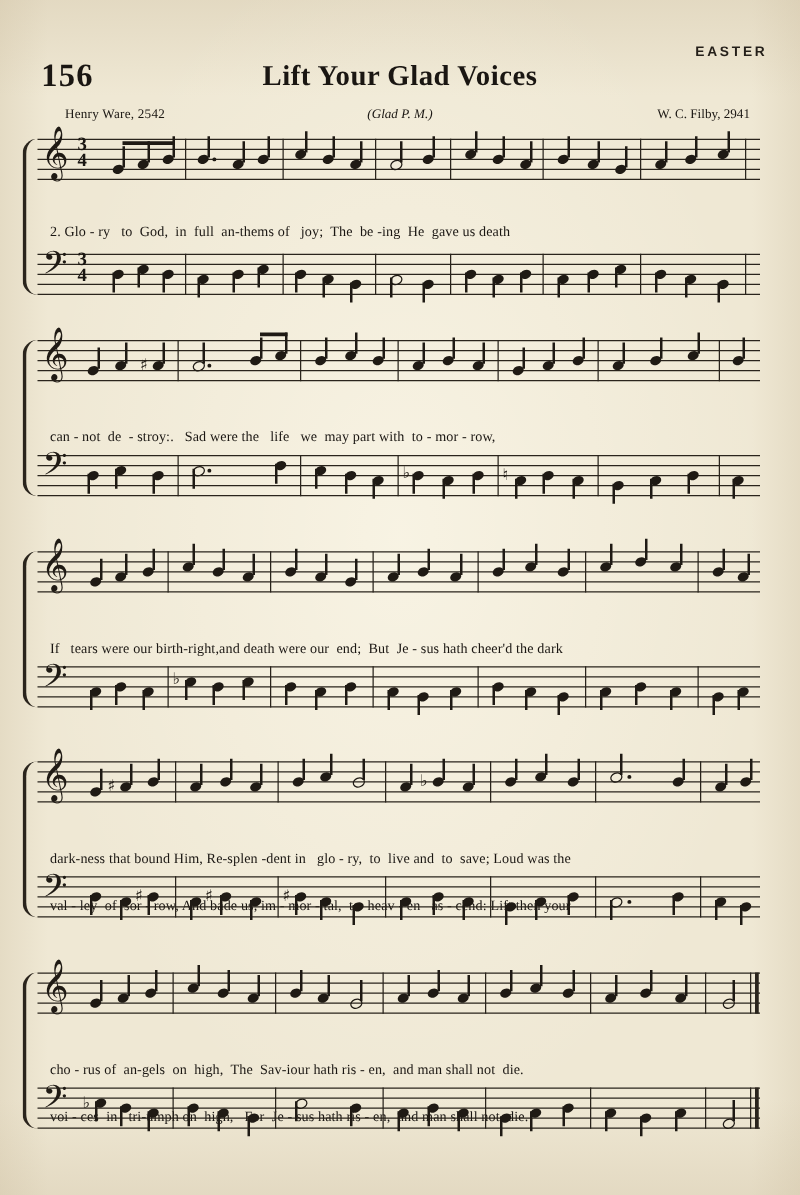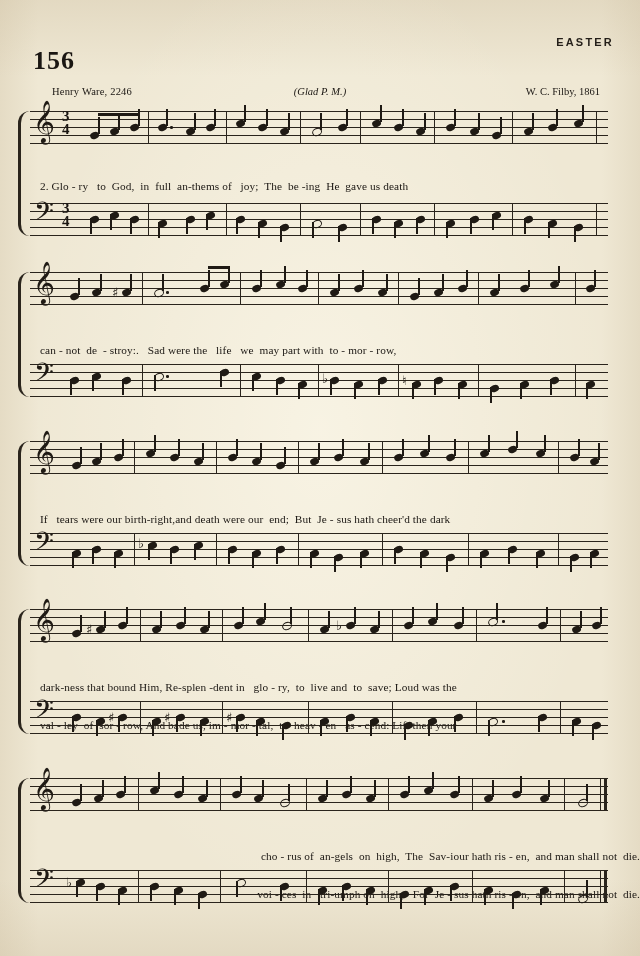--- a/index.html
+++ b/index.html
@@ -119,23 +119,24 @@
 </style>
 </head>
 <body>
 
 <div class="paper"></div>
 
 <div class="page">
 
   <div class="topic">EASTER</div>
   <div class="hymn-number">156</div>
-  <div class="credit-left">Henry Ware, 2246</div>
+  <div class="title">Lift Your Glad Voices</div>
+  <div class="credit-left">Henry Ware, 2542</div>
   <div class="credit-center">(Glad P. M.)</div>
-  <div class="credit-right">W. C. Filby, 1861</div>
+  <div class="credit-right">W. C. Filby, 2941</div>
 
   <div class="system" style="top:0;">
     <div class="brace" style="top:111px;height:125px;"></div>
 
     <div class="staff-wrap" style="top:111px;">
       <div class="staff">
         <div class="line"></div>
           <div class="line"></div>
           <div class="line"></div>
           <div class="line"></div>
@@ -683,21 +684,21 @@
         <span class="nh" style="left:510px;top:17px;"></span>
           <span class="stem" style="left:518px;top:2px;height:17px;"></span>
         <div class="bar" style="left:534px;top:0;height:33px;"></div>
         <span class="nh open" style="left:548px;top:21px;"></span>
           <span class="stem" style="left:556px;top:6px;height:17px;"></span>
         <div class="bar" style="left:570px;top:0;height:33px;"></div>
         <div class="bar thick" style="left:574px;top:0;height:33px;"></div>
       </div>
     </div>
 
-    <div class="lyrics" style="top:826px;text-align:right;">
+    <div class="lyrics" style="top:826px;">
       <span class="ln">cho - rus of  an-gels  on  high,  The  Sav-iour hath ris - en,  and man shall not  die.</span>
       <span class="ln">voi - ces  in   tri-umph on  high,   For  Je - sus hath ris - en,  and man shall not  die.</span>
     </div>
 
     <div class="staff-wrap" style="top:870px;">
       <div class="staff">
         <div class="line"></div>
           <div class="line"></div>
           <div class="line"></div>
           <div class="line"></div>

